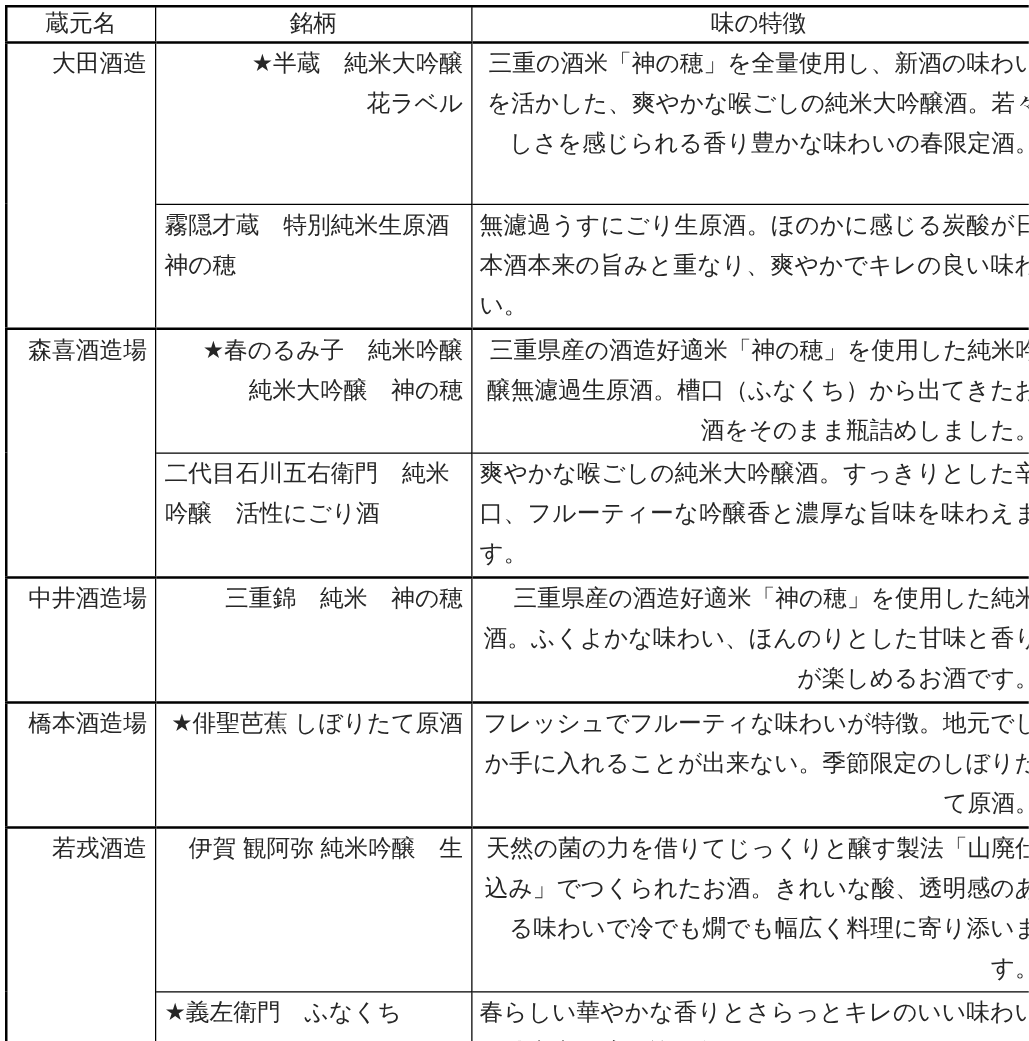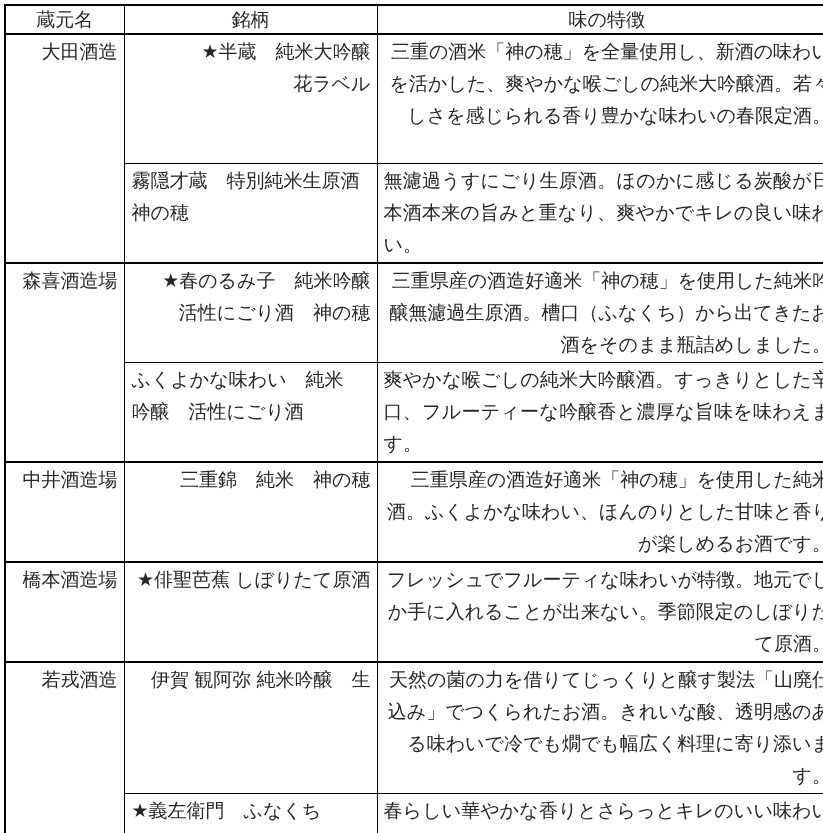--- a/index.html
+++ b/index.html
@@ -83,27 +83,27 @@
           <td class="cell-brand">
             <div class="brand-line">霧隠才蔵　特別純米生原酒</div>
             <div class="brand-line">神の穂</div>
           </td>
           <td class="cell-desc">無濾過うすにごり生原酒。ほのかに感じる炭酸が日本酒本来の旨みと重なり、爽やかでキレの良い味わい。</td>
         </tr>
         <tr class="group-start" style="height: 97px;">
           <td class="cell-brewery" rowspan="2">森喜酒造場</td>
           <td class="cell-brand">
             <div class="brand-line">★春のるみ子　純米吟醸</div>
-            <div class="brand-line">活性にごり酒　神の穂</div>
+            <div class="brand-line">純米大吟醸　神の穂</div>
           </td>
           <td class="cell-desc">三重県産の酒造好適米「神の穂」を使用した純米吟醸無濾過生原酒。槽口（ふなくち）から出てきたお酒をそのまま瓶詰めしました。</td>
         </tr>
         <tr style="height: 92px;">
           <td class="cell-brand">
-            <div class="brand-line">ふくよかな味わい　純米</div>
+            <div class="brand-line">二代目石川五右衛門　純米</div>
             <div class="brand-line">吟醸　活性にごり酒</div>
           </td>
           <td class="cell-desc">爽やかな喉ごしの純米大吟醸酒。すっきりとした辛口、フルーティーな吟醸香と濃厚な旨味を味わえます。</td>
         </tr>
         <tr class="group-start" style="height: 92px;">
           <td class="cell-brewery" rowspan="1">中井酒造場</td>
           <td class="cell-brand">
             <div class="brand-line">三重錦　純米　神の穂</div>
           </td>
           <td class="cell-desc">三重県産の酒造好適米「神の穂」を使用した純米酒。ふくよかな味わい、ほんのりとした甘味と香りが楽しめるお酒です。</td>

